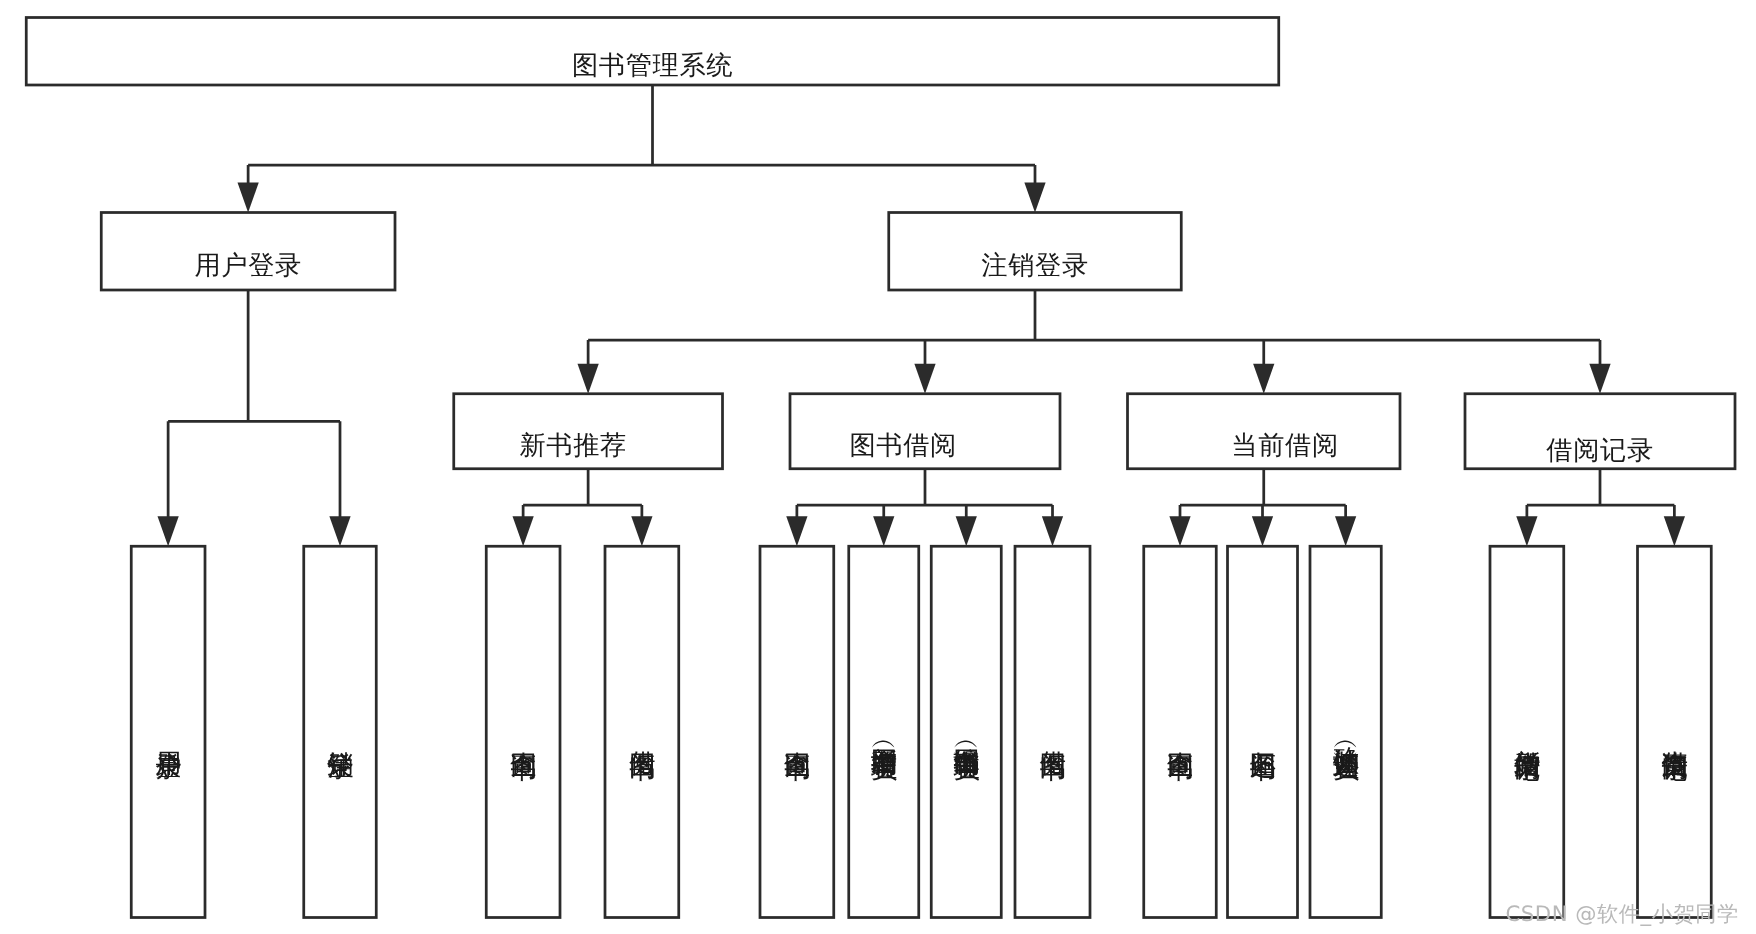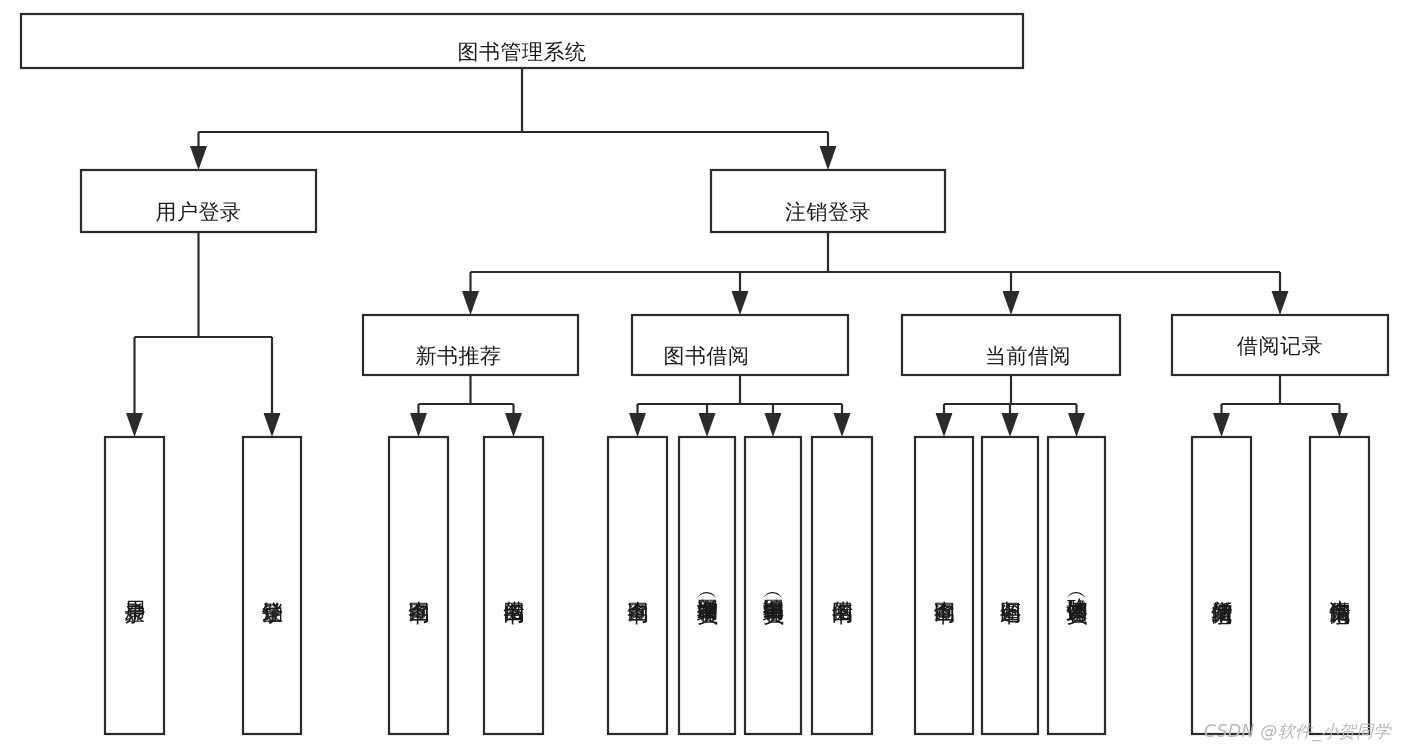--- a/index.html
+++ b/index.html
@@ -68,21 +68,20 @@
   }
   .watermark {
     position: absolute;
     right: 14px;
     bottom: 4px;
     color: #b9b9b9;
     font-size: 17px;
     letter-spacing: 0.4px;
     white-space: nowrap;
     pointer-events: none;
-    font-style: italic;
   }
 </style>
 </head>
 <body>
 
 <div id="diagram-root">
   <svg class="flow" id="flow-svg" viewBox="0 0 1405 747">
       <g>
         <g>
           <line x1="522" y1="68" x2="522" y2="132" class="conn"></line>
@@ -172,23 +171,23 @@
         <rect x="1048" y="437" width="57" height="297" class="box-rect"></rect>
         <rect x="1192" y="437" width="59" height="297" class="box-rect"></rect>
         <rect x="1310" y="437" width="59" height="297" class="box-rect"></rect>
       </g>
     </svg>
   <div id="label-layer">
       <div class="node-label-h" style="left: 21px; top: 14px; width: 1002px; height: 54px;">图书管理系统</div>
       <div class="node-label-h" style="left: 81px; top: 170px; width: 235px; height: 62px;">用户登录</div>
       <div class="node-label-h" style="left: 711px; top: 170px; width: 234px; height: 62px;">注销登录</div>
       <div class="node-label-h" style="left: 363px; top: 315px; width: 191px; height: 60px;">新书推荐</div>
-      <div class="node-label-h" style="left: 616px; top: 315px; width: 181px; height: 60px;">图书借阅</div>
+      <div class="node-label-h" style="left: 632px; top: 315px; width: 181px; height: 60px;">图书借阅</div>
       <div class="node-label-h" style="left: 902px; top: 315px; width: 218px; height: 60px; padding-left: 17px;">当前借阅</div>
-      <div class="node-label-h" style="left: 1172px; top: 300px; width: 216px; height: 70px;">借阅记录</div>
+      <div class="node-label-h" style="left: 1172px; top: 314px; width: 216px; height: 70px;">借阅记录</div>
       <div class="node-label-v" style="left: 105px; top: 437px; width: 59px; height: 297px;">用户登录</div>
       <div class="node-label-v" style="left: 243px; top: 437px; width: 58px; height: 297px;">注销登录</div>
       <div class="node-label-v" style="left: 389px; top: 437px; width: 59px; height: 297px;">查询图书</div>
       <div class="node-label-v" style="left: 484px; top: 437px; width: 59px; height: 297px;">借阅图书</div>
       <div class="node-label-v" style="left: 608px; top: 437px; width: 59px; height: 297px;">查询图书</div>
       <div class="node-label-v" style="left: 679px; top: 437px; width: 56px; height: 297px;">新增图书（管理员）</div>
       <div class="node-label-v" style="left: 745px; top: 437px; width: 56px; height: 297px;">编辑图书（管理员）</div>
       <div class="node-label-v" style="left: 812px; top: 437px; width: 60px; height: 297px;">借阅图书</div>
       <div class="node-label-v" style="left: 915px; top: 437px; width: 58px; height: 297px;">查询图书</div>
       <div class="node-label-v" style="left: 982px; top: 437px; width: 56px; height: 297px;">归还图书</div>

